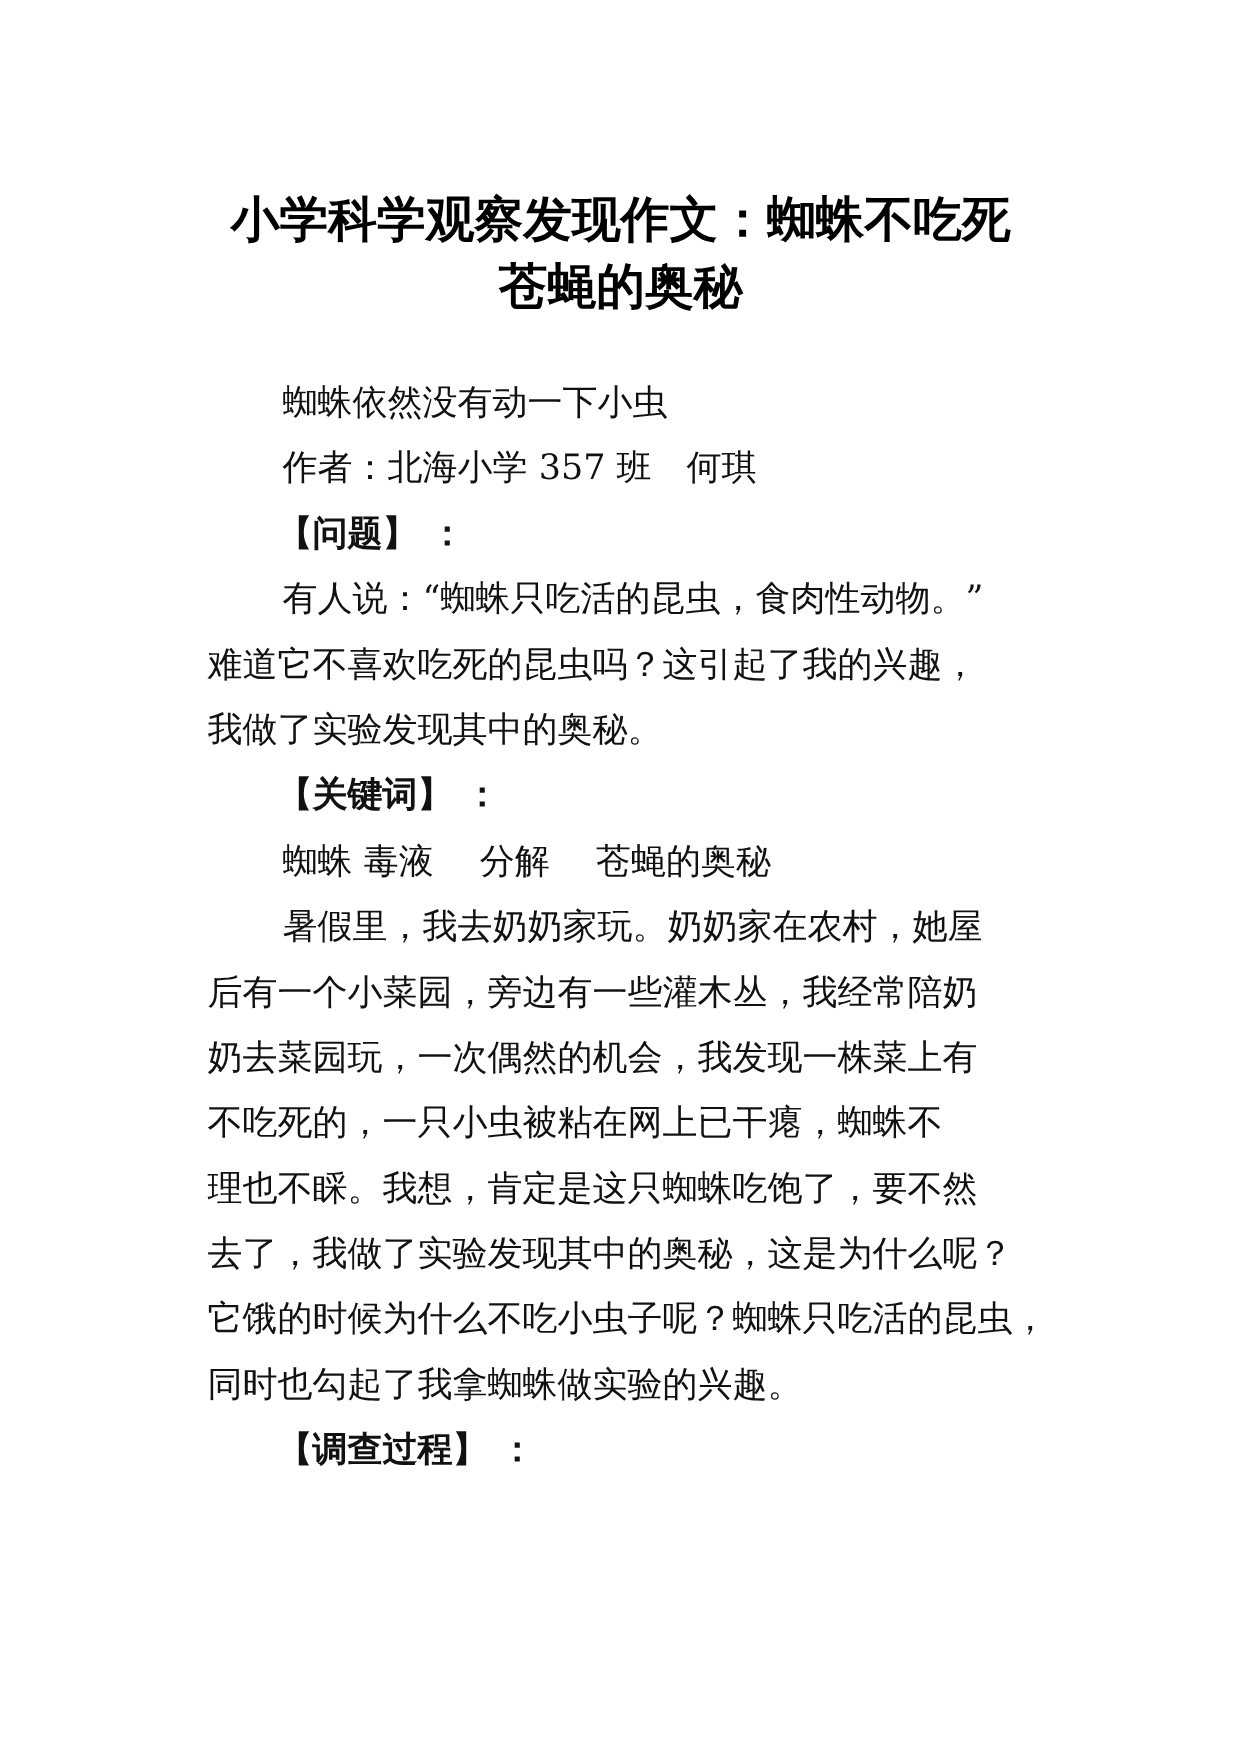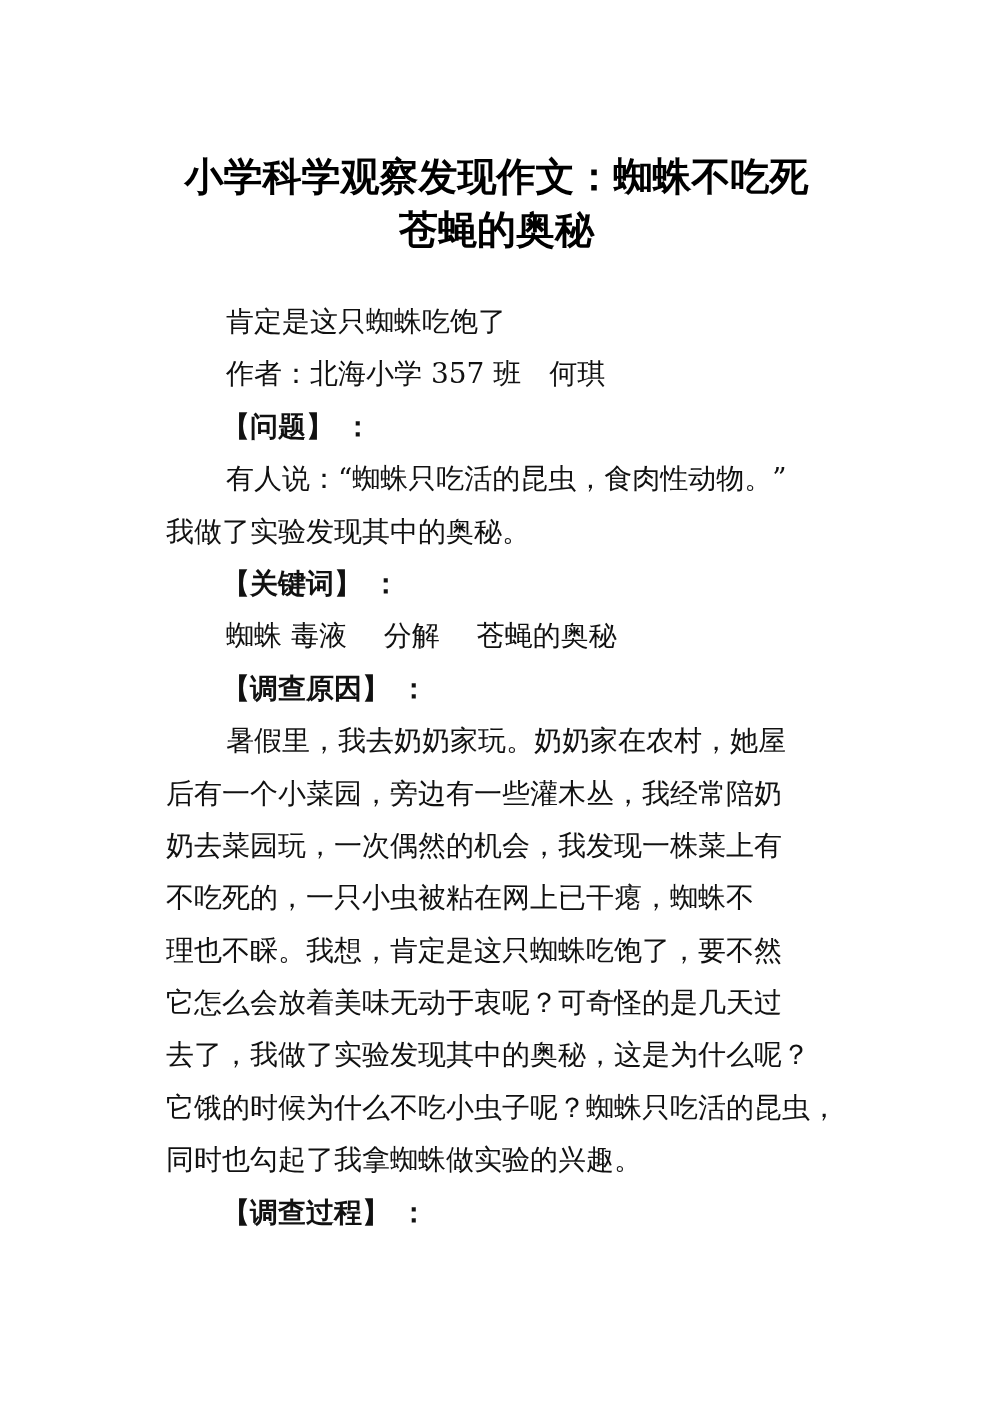--- a/index.html
+++ b/index.html
@@ -22,36 +22,35 @@
 </head>
 <body>
 
 <div class="page">
   <div class="title">
     <span>小学科学观察发现作文：蜘蛛不吃死</span>
     <span>苍蝇的奥秘</span>
   </div>
 
   <div class="body">
-    <span class="line ind">肯定是这只蜘蛛吃饱了</span>
+    <span class="line ind">蜘蛛依然没有动一下小虫</span>
     <span class="line ind">作者：北海小学 357 班　何琪</span>
 
     <span class="line sec">【问题】 ：</span>
     <span class="line ind">有人说：“蜘蛛只吃活的昆虫，食肉性动物。”</span>
+    <span class="line">难道它不喜欢吃死的昆虫吗？这引起了我的兴趣，</span>
     <span class="line">我做了实验发现其中的奥秘。</span>
 
     <span class="line sec">【关键词】 ：</span>
     <span class="line ind">蜘蛛 毒液　 分解　 苍蝇的奥秘</span>
 
-    <span class="line sec">【调查原因】 ：</span>
     <span class="line ind">暑假里，我去奶奶家玩。奶奶家在农村，她屋</span>
     <span class="line">后有一个小菜园，旁边有一些灌木丛，我经常陪奶</span>
     <span class="line">奶去菜园玩，一次偶然的机会，我发现一株菜上有</span>
     <span class="line">不吃死的，一只小虫被粘在网上已干瘪，蜘蛛不</span>
     <span class="line">理也不睬。我想，肯定是这只蜘蛛吃饱了，要不然</span>
-    <span class="line">它怎么会放着美味无动于衷呢？可奇怪的是几天过</span>
     <span class="line">去了，我做了实验发现其中的奥秘，这是为什么呢？</span>
     <span class="line">它饿的时候为什么不吃小虫子呢？蜘蛛只吃活的昆虫，</span>
     <span class="line">同时也勾起了我拿蜘蛛做实验的兴趣。</span>
 
     <span class="line sec">【调查过程】 ：</span>
   </div>
 </div>
 
 </body></html>

